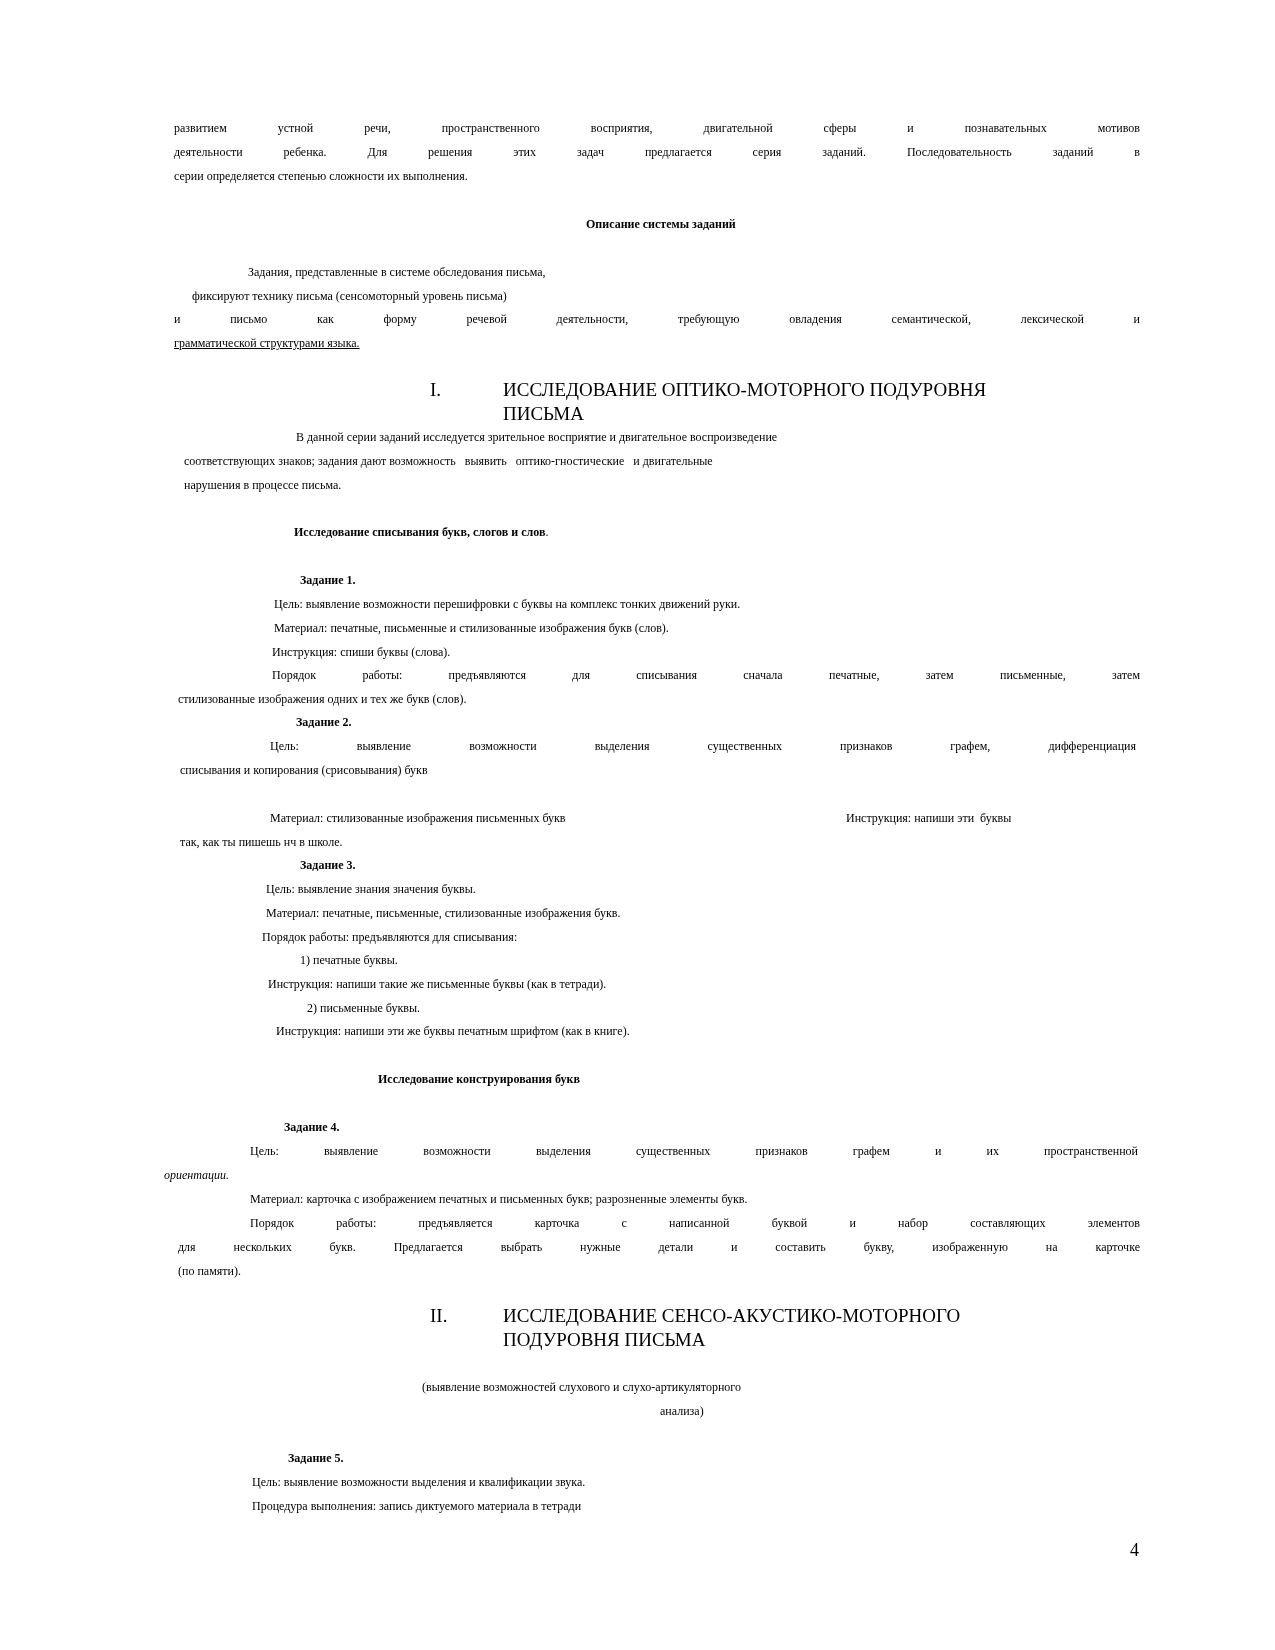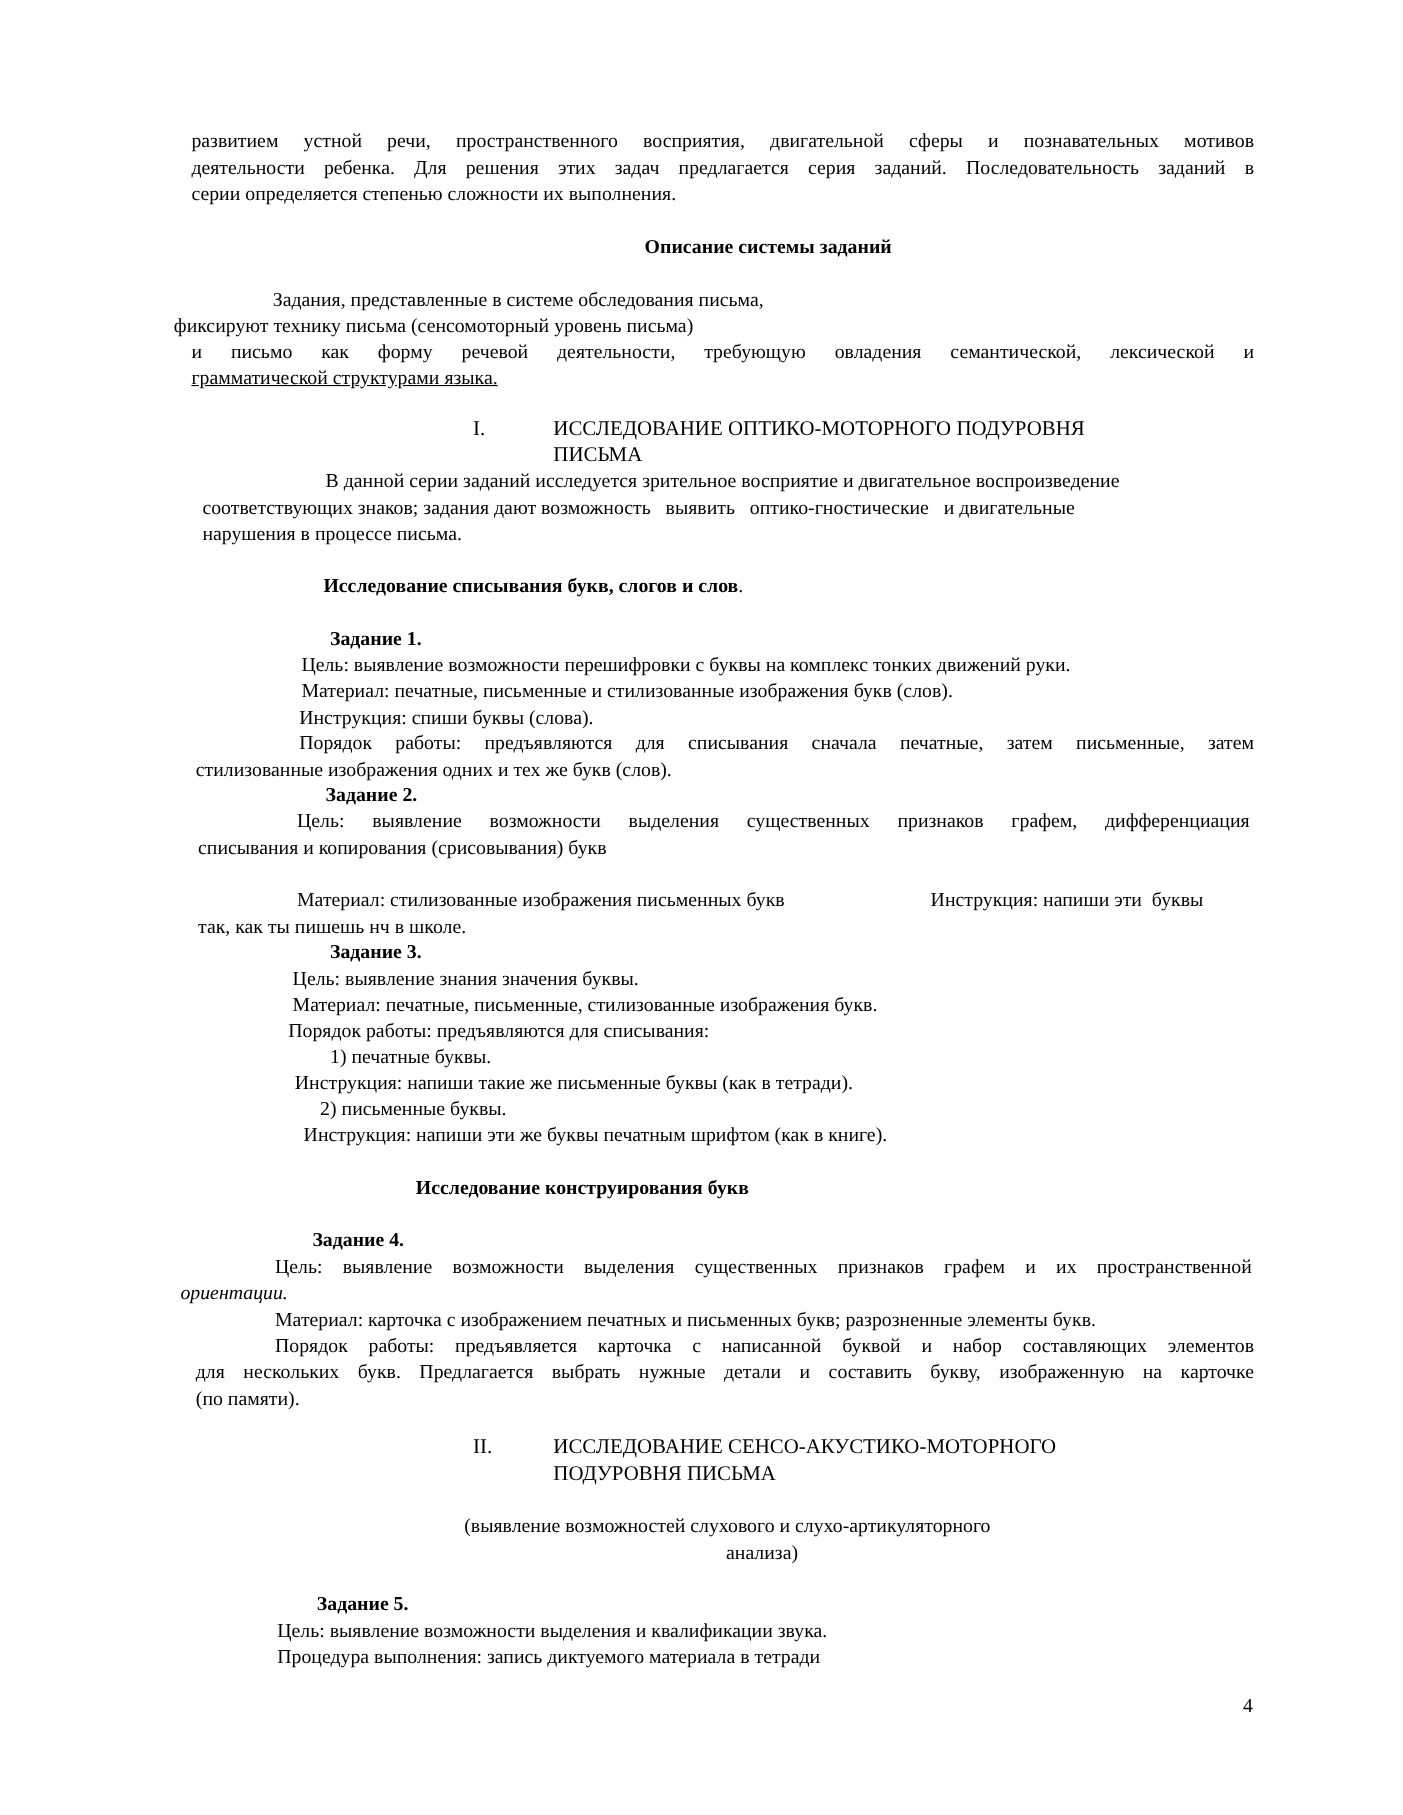--- a/index.html
+++ b/index.html
@@ -1,36 +1,36 @@
 <!DOCTYPE html>
 <html><head>
 <meta charset="utf-8">
 <style>
   html, body { margin: 0; padding: 0; background: #ffffff; }
   body { width: 1275px; height: 1650px; position: relative; overflow: hidden;
          font-family: "Liberation Serif", "DejaVu Serif", serif; color: #000; }
   .page { position: absolute; left: 0; top: 0; width: 1275px; height: 1650px; }
-  .ln { position: absolute; font-size: 18px; line-height: 24px; white-space: nowrap; }
+  .ln { position: absolute; font-size: 12px; line-height: 24px; white-space: nowrap; }
   .j { text-align: justify; text-align-last: justify; white-space: normal; }
   .b { font-weight: bold; }
   .h { font-size: 19px; }
   .pn { position: absolute; font-size: 18px; }
 </style>
 </head>
 <body>
 
 <div class="page">
 
   <div class="ln j" style="left:174px; top:116px; width:966px;">развитием устной речи, пространственного восприятия, двигательной сферы и познавательных мотивов</div>
   <div class="ln j" style="left:174px; top:140px; width:966px;">деятельности ребенка. Для решения этих задач предлагается серия заданий. Последовательность заданий в</div>
   <div class="ln" style="left:174px; top:164px;">серии определяется степенью сложности их выполнения.</div>
 
   <div class="ln b" style="left:586px; top:212px;">Описание системы заданий</div>
   <div class="ln" style="left:248px; top:260px;">Задания, представленные в системе обследования письма,</div>
-  <div class="ln" style="left:158px; top:284px;">фиксируют технику письма (сенсомоторный уровень письма)</div>
+  <div class="ln" style="left:192px; top:284px;">фиксируют технику письма (сенсомоторный уровень письма)</div>
   <div class="ln j" style="left:174px; top:307px; width:966px;">и письмо как форму речевой деятельности, требующую овладения семантической, лексической и</div>
   <div class="ln" style="left:174px; top:331px;text-decoration:underline;">грамматической структурами языка.</div>
 
   <div class="ln h" style="left:430px; top:378px;">I.</div>
   <div class="ln h" style="left:503px; top:378px;">ИССЛЕДОВАНИЕ ОПТИКО-МОТОРНОГО ПОДУРОВНЯ</div>
   <div class="ln h" style="left:503px; top:402px;">ПИСЬМА</div>
 
   <div class="ln" style="left:296px; top:425px;">В данной серии заданий исследуется зрительное восприятие и двигательное воспроизведение</div>
   <div class="ln" style="left:184px; top:449px; white-space:pre;">соответствующих знаков; задания дают возможность   выявить   оптико-гностические   и двигательные</div>
   <div class="ln" style="left:184px; top:473px;">нарушения в процессе письма.</div>
@@ -50,21 +50,21 @@
   <div class="ln" style="left:270px; top:806px;">Материал: стилизованные изображения письменных букв</div>
   <div class="ln" style="left:846px; top:806px; white-space:pre;">Инструкция: напиши эти  буквы</div>
   <div class="ln" style="left:180px; top:830px;">так, как ты пишешь нч в школе.</div>
 
   <div class="ln b" style="left:300px; top:853px;">Задание 3.</div>
   <div class="ln" style="left:266px; top:877px;">Цель: выявление знания значения буквы.</div>
   <div class="ln" style="left:262px; top:925px;">Порядок работы: предъявляются для списывания:</div>
   <div class="ln" style="left:266px; top:901px;">Материал: печатные, письменные, стилизованные изображения букв.</div>
   <div class="ln" style="left:300px; top:948px;">1) печатные буквы.</div>
   <div class="ln" style="left:268px; top:972px;">Инструкция: напиши такие же письменные буквы (как в тетради).</div>
-  <div class="ln" style="left:291px; top:996px;font-family:Liberation Serif, serif;">2) письменные буквы.</div>
+  <div class="ln" style="left:307px; top:996px;font-family:Liberation Serif, serif;">2) письменные буквы.</div>
   <div class="ln" style="left:276px; top:1019px;">Инструкция: напиши эти же буквы печатным шрифтом (как в книге).</div>
 
   <div class="ln b" style="left:378px; top:1067px;">Исследование конструирования букв</div>
 
   <div class="ln b" style="left:284px; top:1115px;">Задание 4.</div>
   <div class="ln j" style="left:250px; top:1139px; width:888px;">Цель: выявление возможности выделения существенных признаков графем и их пространственной</div>
   <div class="ln" style="left:164px; top:1163px;font-style:italic;">ориентации.</div>
   <div class="ln" style="left:250px; top:1187px;">Материал: карточка с изображением печатных и письменных букв; разрозненные элементы букв.</div>
   <div class="ln j" style="left:250px; top:1211px; width:890px;">Порядок работы: предъявляется карточка с написанной буквой и набор составляющих элементов</div>
   <div class="ln j" style="left:178px; top:1235px; width:962px;">для нескольких букв. Предлагается выбрать нужные детали и составить букву, изображенную на карточке</div>

